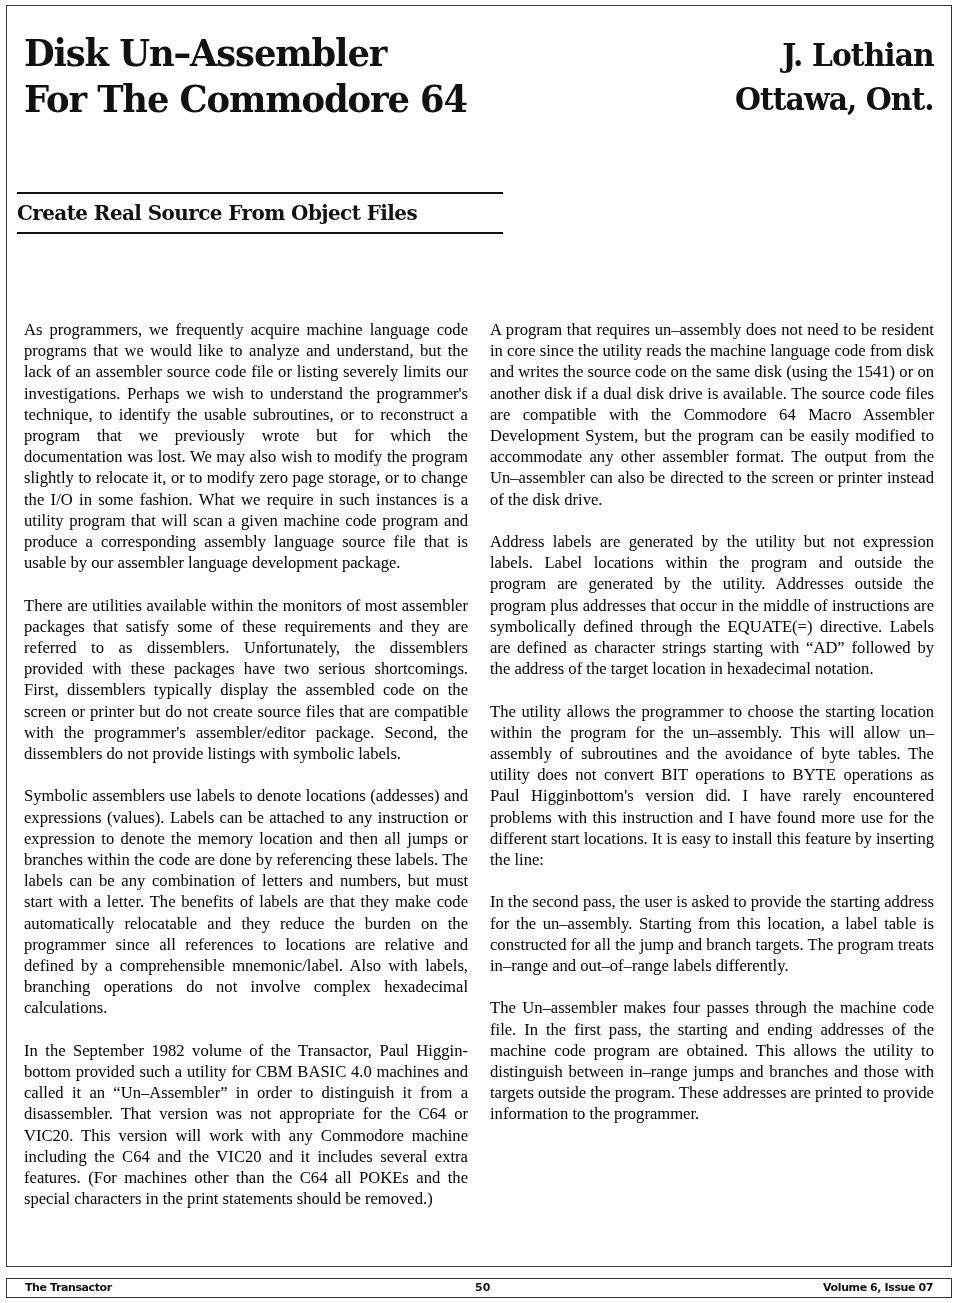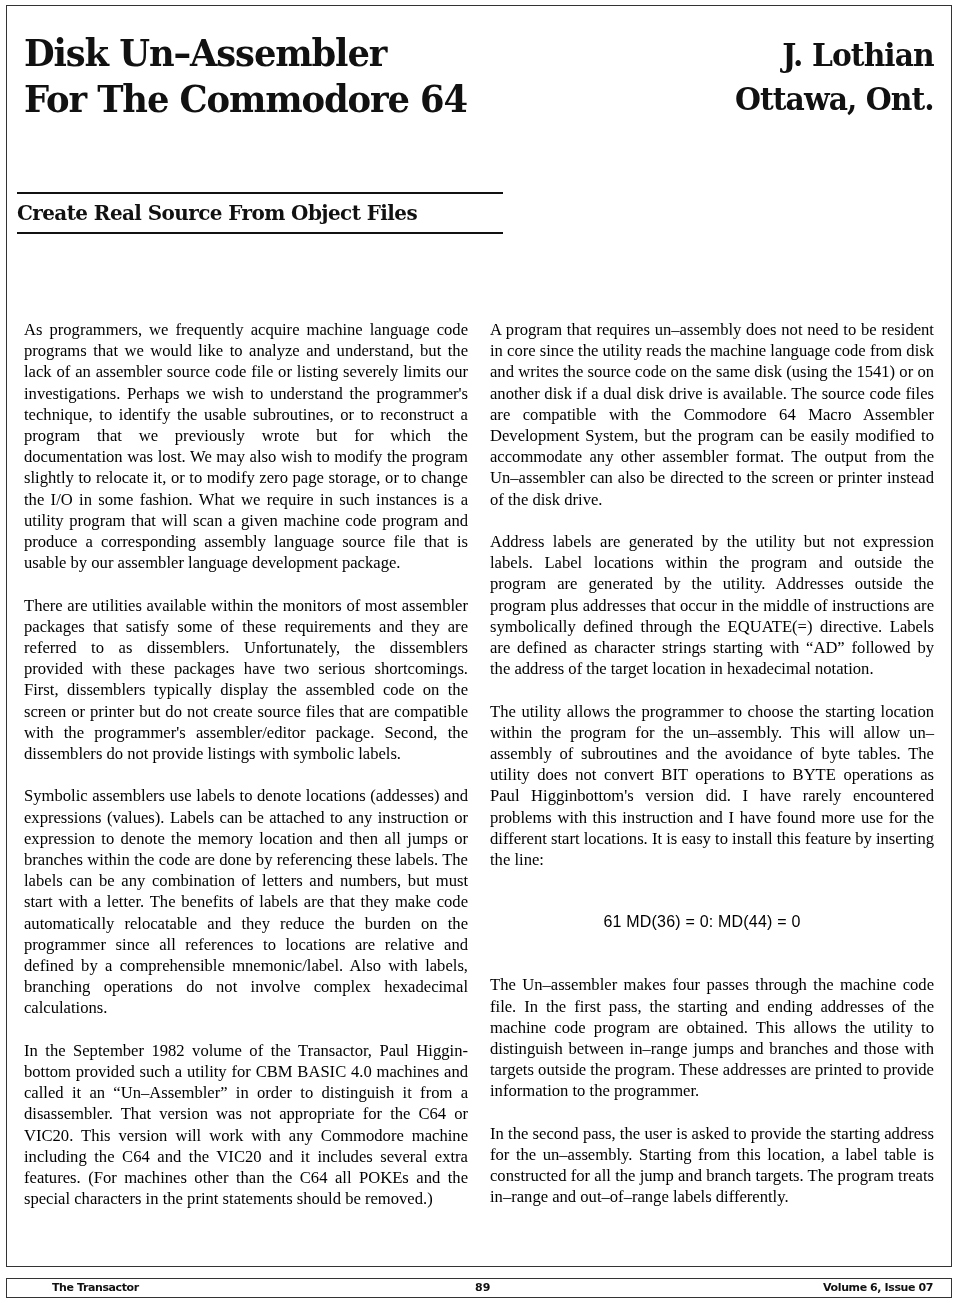--- a/index.html
+++ b/index.html
@@ -110,21 +110,20 @@
       font-weight: bold;
       font-size: 11px;
       line-height: 17px;
       color: #111;
     }
     .footer-left {
       position: absolute;
       left: 18px;
       top: 0;
       letter-spacing: -0.4px;
-      margin-left: 27px;
     }
     .footer-center {
       position: absolute;
       left: 468px;
       top: 0;
     }
     .footer-right {
       position: absolute;
       right: 18px;
       top: 0;
@@ -156,22 +155,21 @@
   <p>As programmers, we frequently acquire machine language code programs that we would like to analyze and understand, but the lack of an assembler source code file or listing severely limits our investigations. Perhaps we wish to understand the programmer's technique, to identify the usable subroutines, or to reconstruct a program that we previously wrote but for which the documentation was lost. We may also wish to modify the program slightly to relocate it, or to modify zero page storage, or to change the I/O in some fashion. What we require in such instances is a utility program that will scan a given machine code program and produce a corresponding assembly language source file that is usable by our assembler language development package.</p>
   <p>There are utilities available within the monitors of most assem­bler packages that satisfy some of these requirements and they are referred to as dissemblers. Unfortunately, the dissemblers provided with these packages have two serious shortcomings. First, dissemblers typically display the assembled code on the screen or printer but do not create source files that are compati­ble with the programmer's assembler/editor package. Second, the dissemblers do not provide listings with symbolic labels.</p>
   <p>Symbolic assemblers use labels to denote locations (addesses) and expressions (values). Labels can be attached to any instruc­tion or expression to denote the memory location and then all jumps or branches within the code are done by referencing these labels. The labels can be any combination of letters and numbers, but must start with a letter. The benefits of labels are that they make code automatically relocatable and they reduce the burden on the programmer since all references to locations are relative and defined by a comprehensible mnemonic/label. Also with labels, branching operations do not involve complex hexadecimal calculations.</p>
   <p>In the September 1982 volume of the Transactor, Paul Higgin­bottom provided such a utility for CBM BASIC 4.0 machines and called it an “Un–Assembler” in order to distinguish it from a disassembler. That version was not appropriate for the C64 or VIC20. This version will work with any Commodore machine including the C64 and the VIC20 and it includes several extra features. (For machines other than the C64 all POKEs and the special characters in the print statements should be removed.)</p>
 </div>
 
 <div class="column col-right">
   <p>A program that requires un–assembly does not need to be resident in core since the utility reads the machine language code from disk and writes the source code on the same disk (using the 1541) or on another disk if a dual disk drive is available. The source code files are compatible with the Com­modore 64 Macro Assembler Development System, but the program can be easily modified to accommodate any other assembler format. The output from the Un–assembler can also be directed to the screen or printer instead of the disk drive.</p>
   <p>Address labels are generated by the utility but not expression labels. Label locations within the program and outside the program are generated by the utility. Addresses outside the program plus addresses that occur in the middle of instructions are symbolically defined through the EQUATE(=) directive. Labels are defined as character strings starting with “AD” followed by the address of the target location in hexadecimal notation.</p>
   <p>The utility allows the programmer to choose the starting location within the program for the un–assembly. This will allow un–assembly of subroutines and the avoidance of byte tables. The utility does not convert BIT operations to BYTE operations as Paul Higginbottom's version did. I have rarely encountered problems with this instruction and I have found more use for the different start locations. It is easy to install this feature by inserting the line:</p>
-  <p class="code-line">61  MD(36) = 0: MD(44) = 0</p>
+  <p>In the second pass, the user is asked to provide the starting address for the un–assembly. Starting from this location, a label table is constructed for all the jump and branch targets. The program treats in–range and out–of–range labels differently.</p>
   <p>The Un–assembler makes four passes through the machine code file. In the first pass, the starting and ending addresses of the machine code program are obtained. This allows the utility to distinguish between in–range jumps and branches and those with targets outside the program. These addresses are printed to provide information to the programmer.</p>
-  <p>In the second pass, the user is asked to provide the starting address for the un–assembly. Starting from this location, a label table is constructed for all the jump and branch targets. The program treats in–range and out–of–range labels differently.</p>
 </div>
 
 <div class="footer">
   <span class="footer-left">The Transactor</span>
-  <span class="footer-center">89</span>
+  <span class="footer-center">50</span>
   <span class="footer-right">Volume 6, Issue 07</span>
 </div>
 
 </body></html>

